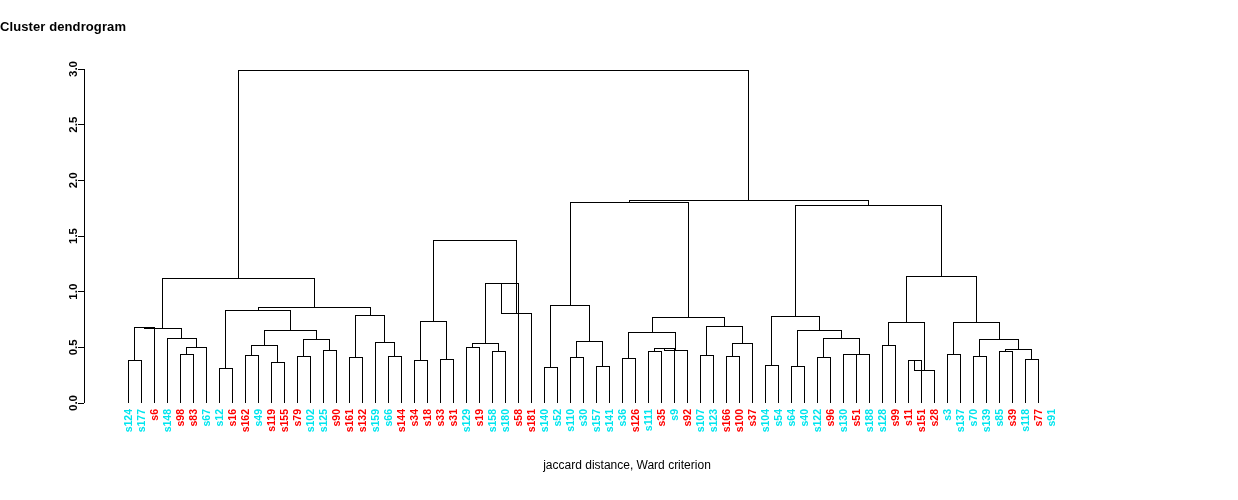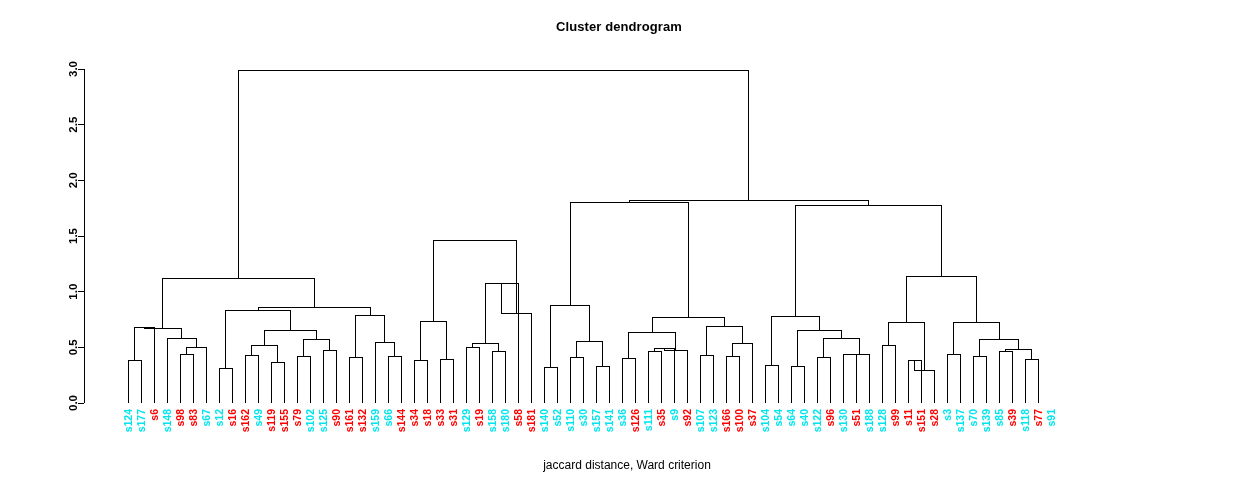--- a/index.html
+++ b/index.html
@@ -17,21 +17,20 @@
     position: relative;
     width: 1238px;
     height: 500px;
     background: #ffffff;
   }
   .plot-title {
     position: absolute;
     top: 19px;
     left: 0;
     width: 1238px;
-    text-align: center;
     font-family: "Liberation Sans", sans-serif;
     font-size: 13px;
     font-weight: bold;
     color: #000000;
     letter-spacing: 0.1px;
   }
   .plot-xlabel {
     position: absolute;
     top: 458px;
     left: 0;

